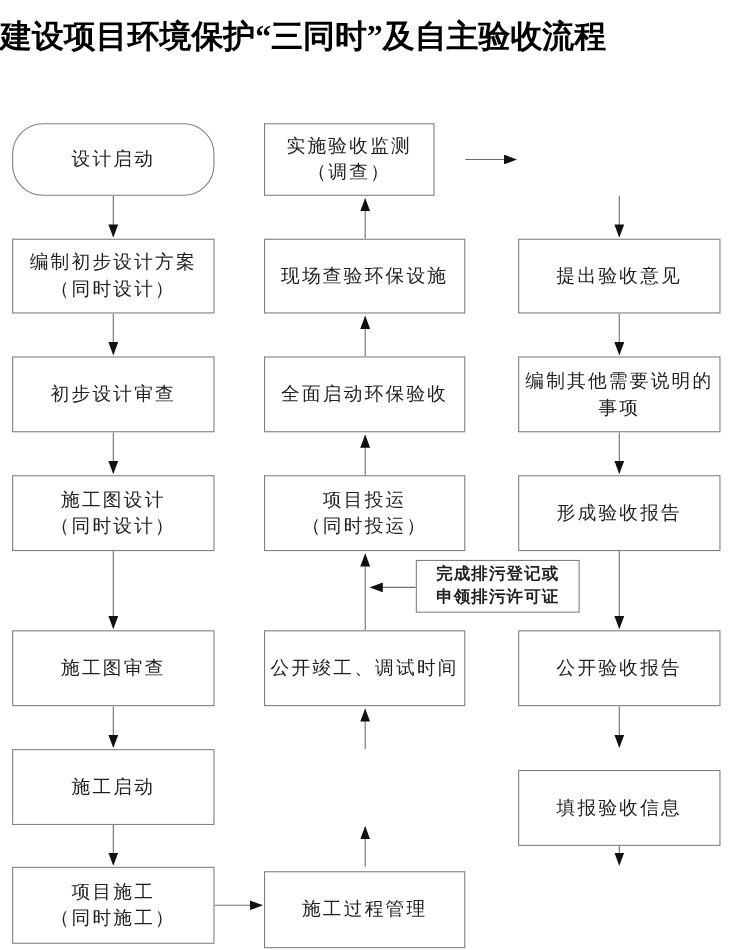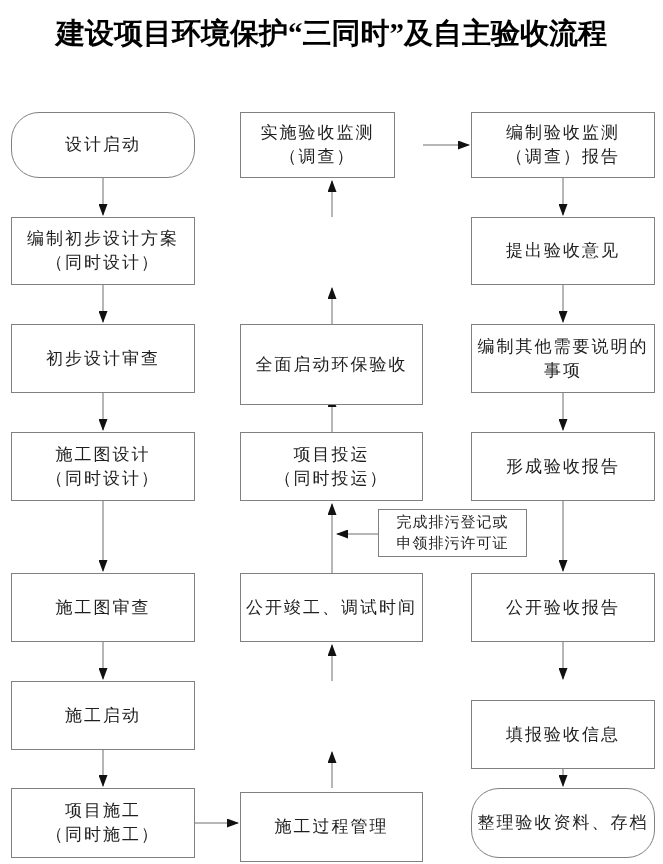--- a/index.html
+++ b/index.html
@@ -13,21 +13,20 @@
     position:relative;
     width:663px;height:864px;
     background:#ffffff;
     font-family:"Liberation Serif","DejaVu Serif",serif;
     overflow:hidden;
   }
   .title{
     position:absolute;
     left:0;top:14px;width:663px;
     margin:0;
-    text-align:center;
     font-size:29px;
     font-weight:bold;
     color:#000000;
     letter-spacing:0px;
     font-family:"Liberation Serif","DejaVu Serif",serif;
   }
   .arrows{
     position:absolute;left:0;top:0;width:663px;height:864px;
     pointer-events:none;
   }
@@ -44,20 +43,21 @@
     font-size:17px;
     line-height:24px;
     letter-spacing:2px;
     color:var(--text);
   }
   .node.rounded{border-radius:28px;}
   .node.small{
     font-size:15px;
     line-height:21px;
     letter-spacing:1px;
+    font-weight:bold;
   }
 </style>
 </head>
 <body>
 
 <div class="canvas">
 
   <h1 class="title">建设项目环境保护“三同时”及自主验收流程</h1>
 
   <svg class="arrows" width="663" height="864" viewBox="0 0 663 864" xmlns="http://www.w3.org/2000/svg">
@@ -98,32 +98,30 @@
   <div class="node" style="left:11px;top:324px;width:184px;height:69px">初步设计审查</div>
   <div class="node" style="left:11px;top:432px;width:184px;height:69px">施工图设计
 （同时设计）</div>
   <div class="node" style="left:11px;top:573px;width:184px;height:69px">施工图审查</div>
   <div class="node" style="left:11px;top:681px;width:184px;height:69px">施工启动</div>
   <div class="node" style="left:11px;top:788px;width:184px;height:70px">项目施工
 （同时施工）</div>
 
   <div class="node" style="left:240px;top:112px;width:155px;height:66px">实施验收监测
 （调查）</div>
-  <div class="node" style="left:240px;top:324px;width:183px;height:81px">全面启动环保验收</div>
+  <div class="node" style="left:240px;top:217px;width:183px;height:68px">现场查验环保设施</div>
+  <div class="node" style="left:240px;top:324px;width:183px;height:69px">全面启动环保验收</div>
   <div class="node" style="left:240px;top:432px;width:183px;height:69px">项目投运
 （同时投运）</div>
   <div class="node" style="left:240px;top:573px;width:183px;height:69px">公开竣工、调试时间</div>
   <div class="node" style="left:240px;top:792px;width:183px;height:70px">施工过程管理</div>
 
   <div class="node small" style="left:378px;top:509px;width:149px;height:48px">完成排污登记或
 申领排污许可证</div>
 
-  <div class="node" style="left:471px;top:112px;width:184px;height:66px">编制验收监测
-（调查）报告</div>
   <div class="node" style="left:471px;top:324px;width:184px;height:69px">编制其他需要说明的
 事项</div>
   <div class="node" style="left:471px;top:217px;width:184px;height:68px">提出验收意见</div>
   <div class="node" style="left:471px;top:432px;width:184px;height:69px">形成验收报告</div>
   <div class="node" style="left:471px;top:573px;width:184px;height:69px">公开验收报告</div>
   <div class="node" style="left:471px;top:700px;width:184px;height:69px">填报验收信息</div>
-  <div class="node rounded" style="left:471px;top:788px;width:184px;height:70px">整理验收资料、存档</div>
 
 </div>
 
 </body></html>

